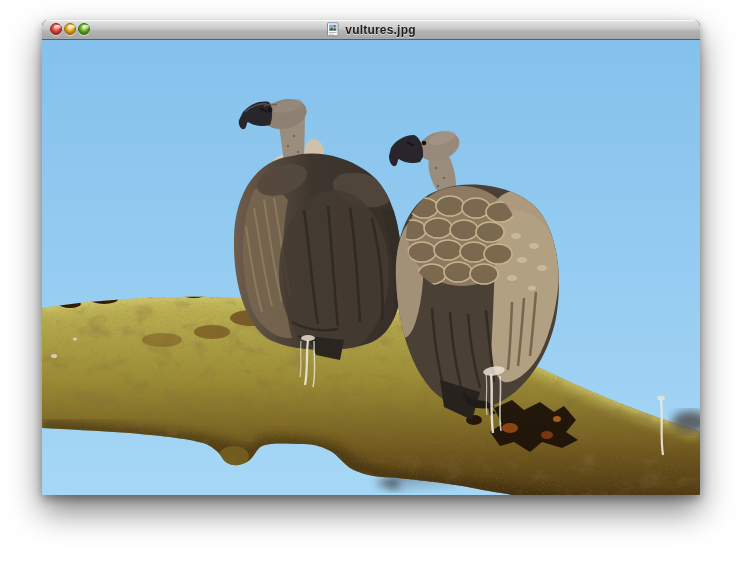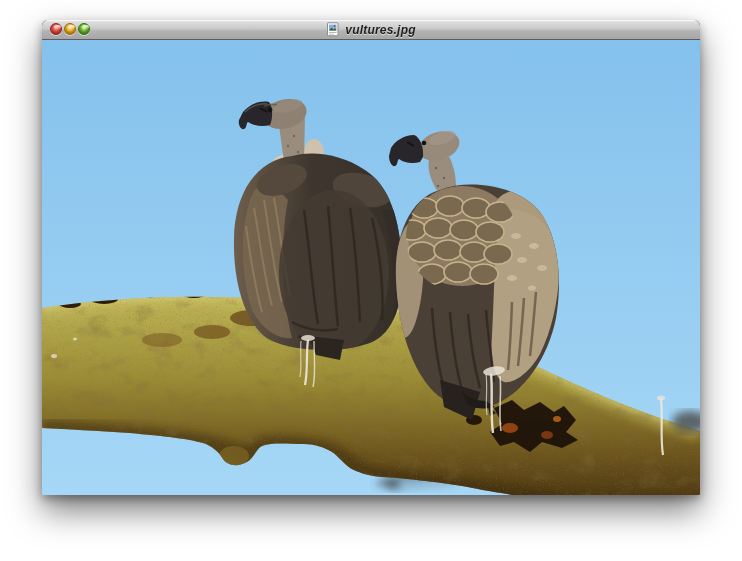--- a/index.html
+++ b/index.html
@@ -5,21 +5,21 @@
   html,body{margin:0;padding:0;background:#ffffff;}
   .stage{position:relative;width:742px;height:561px;background:#ffffff;overflow:hidden;
          font-family:"Liberation Sans", sans-serif;}
   .window{position:absolute;left:42px;top:20px;width:658px;height:475px;
           border-radius:6px 6px 1px 1px;overflow:hidden;
           box-shadow:0 16px 32px rgba(0,0,0,.50), 0 4px 10px rgba(0,0,0,.32);
           background:#000;}
   .titlebar{position:relative;height:19px;
           background:linear-gradient(180deg,#f0f0f0 0%,#dedede 10%,#c9c9c9 45%,#b3b3b3 58%,#a7a7a7 100%);
           border-bottom:1px solid #5c5c5c;
-          box-shadow:inset 0 1px 0 rgba(255,255,255,.65);font-style:italic;}
+          box-shadow:inset 0 1px 0 rgba(255,255,255,.65);}
   .lights{position:absolute;left:8px;top:3px;display:flex;gap:2px;}
   .tl{width:12px;height:12px;border-radius:50%;position:relative;padding:0;
       box-shadow:inset 0 -2px 3px rgba(0,0,0,.28), 0 1px 0 rgba(255,255,255,.55);}
   .tl::after{content:"";position:absolute;left:2.5px;top:1px;width:7px;height:4px;border-radius:50%;
       background:linear-gradient(180deg,rgba(255,255,255,.95),rgba(255,255,255,.1));}
   .tl.red{background:radial-gradient(circle at 50% 38%,#ff9d8d 0%,#e4564a 45%,#b5291d 100%);border:1px solid #912015;}
   .tl.yellow{background:radial-gradient(circle at 50% 38%,#ffe6a0 0%,#f3b42a 45%,#c37e06 100%);border:1px solid #9a6a08;}
   .tl.green{background:radial-gradient(circle at 50% 38%,#d0f0a0 0%,#6fbb2d 45%,#3c8a10 100%);border:1px solid #35710c;}
   .title-wrap{position:absolute;left:0;right:0;top:0;height:19px;display:flex;
       align-items:center;justify-content:center;gap:5px;pointer-events:none;}

